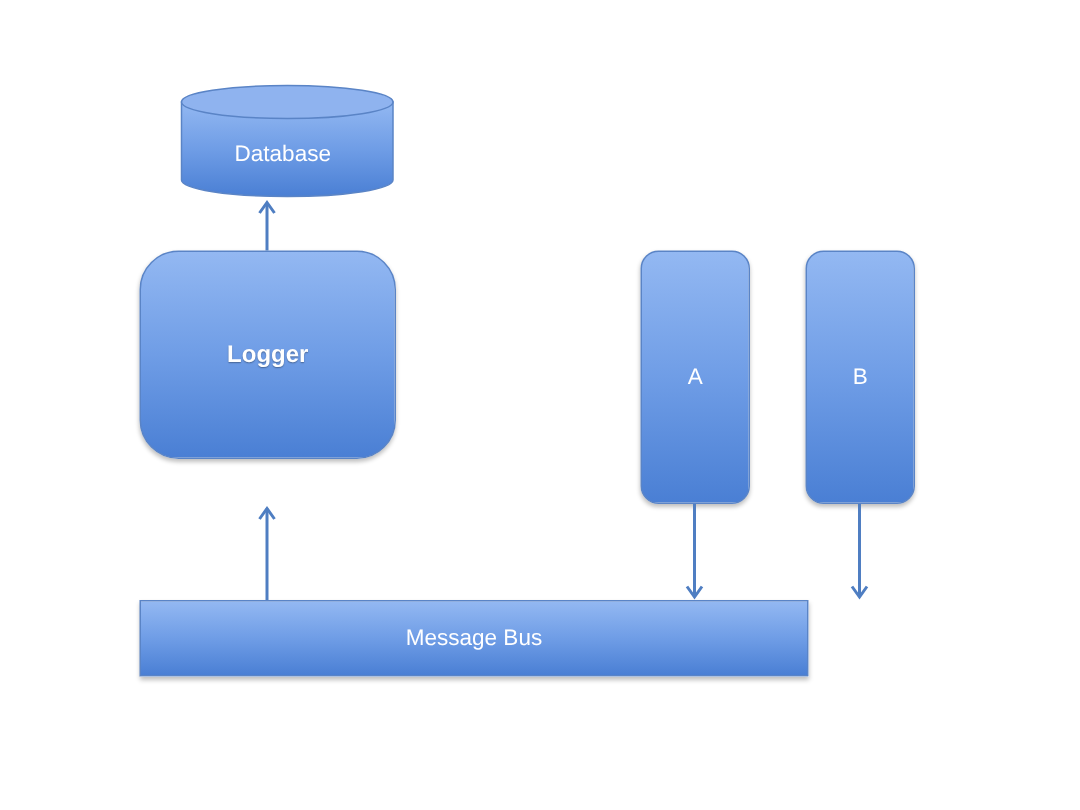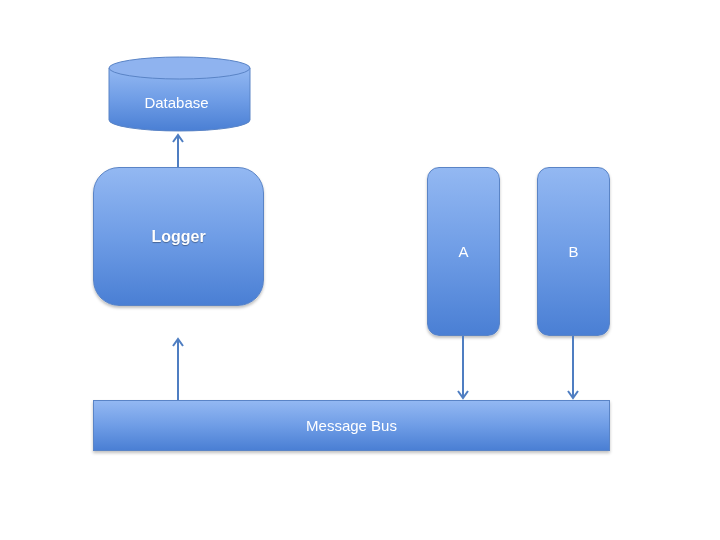--- a/index.html
+++ b/index.html
@@ -12,22 +12,22 @@
     box-shadow: 0 2px 3px rgba(0,0,0,0.25);
     color: #ffffff;
     display: flex; align-items: center; justify-content: center;
     font-size: 15px;
     box-sizing: border-box;
   }
   #logger { left: 93px; top: 167px; width: 171px; height: 139px; border-radius: 26px;
             font-weight: bold; font-size: 16px; text-shadow: 0 1px 1px rgba(0,0,0,0.35); }
   #node-a { left: 427px; top: 167px; width: 73px; height: 169px; border-radius: 12px; }
   #node-b { left: 537px; top: 167px; width: 73px; height: 169px; border-radius: 12px; }
-  #bus { left: 93px; top: 400px; width: 517px; height: 51px; border-radius: 0; font-size: 15px; }
-  #database { position: absolute; left: 108px; top: 56px; width: 137px; height: 76px; }
+  #bus { left: 93px; top: 400px; width: 446px; height: 51px; border-radius: 0; font-size: 15px; }
+  #database { position: absolute; left: 120px; top: 56px; width: 137px; height: 76px; }
   #database .label { position: absolute; left: 0; right: 0; top: 38px; text-align: center;
                      color: #fff; font-size: 15px; }
   svg.arrows { position: absolute; left: 0; top: 0; width: 720px; height: 540px; pointer-events: none; }
 </style>
 </head>
 <body>
 
 <div id="database">
   <svg width="143" height="76" viewBox="0 0 143 76">
     <defs>

